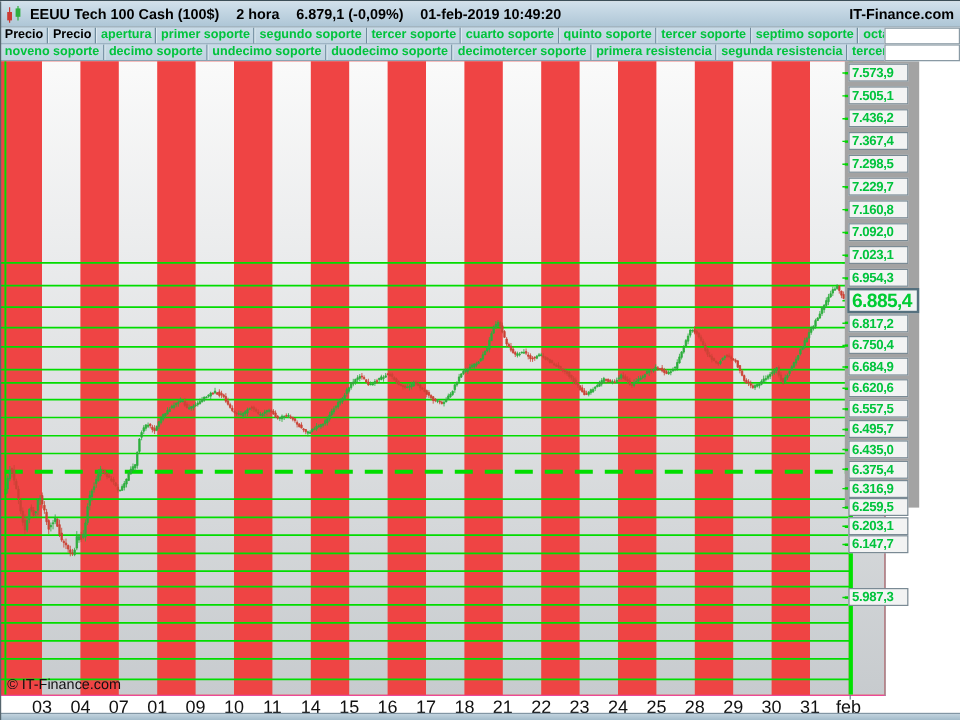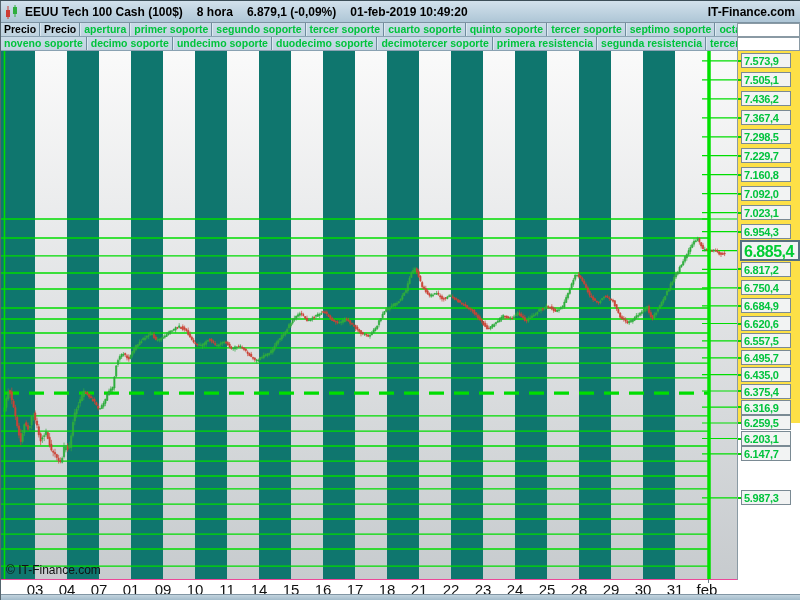--- a/index.html
+++ b/index.html
@@ -39,31 +39,31 @@
   .tbtn.black{color:#000;}
   .tbtn.green{color:#00c33c;}
   #tool-void{
     position:absolute;left:737px;top:22px;width:63px;height:28px;
     background:#b5cbd9;box-sizing:border-box;z-index:5;
   }
   .voidcell{box-sizing:border-box;width:100%;height:14px;background:#fff;border:1px solid #8a9aa4;}
   
   #plot{
     position:absolute;left:0;top:50px;width:737px;height:528px;
-    background:#0f766e;border-right:1px solid #8a9aa4;border-bottom:4px solid #ec4899;
+    background:#ef4444;border-right:1px solid #8a9aa4;border-bottom:4px solid #ec4899;
     box-sizing:content-box;
   }
   #plot svg{position:absolute;left:0;top:0;}
   #watermark{
     position:absolute;left:6px;bottom:2px;font-size:12px;color:#111;z-index:6;
   }
   
   #yaxis{
-    position:absolute;left:738px;top:50px;width:62px;height:372px;
-    background:#fde047;z-index:4;
+    position:absolute;left:704px;top:50px;width:62px;height:372px;
+    background:#a3a3a3;z-index:4;
   }
   .pricebox{
     position:absolute;left:3px;width:50px;height:15px;line-height:14px;
     background:#f2f3f3;border:1px solid #7a8a94;box-sizing:border-box;
     color:#00c33c;font-size:11px;font-weight:bold;text-align:left;
     padding-left:2px;z-index:3;letter-spacing:-0.3px;
   }
   .ptick{position:absolute;left:0;width:3px;height:2px;background:#00d400;z-index:2;}
   #hidden-black-label{
     position:absolute;left:6px;color:#000;font-size:11px;font-weight:bold;z-index:1;
@@ -95,21 +95,21 @@
 <div id="titlebar">
   <div id="chart-icon">
     <svg width="16" height="16">
       <line x1="4" y1="2" x2="4" y2="15" stroke="#cc3b33" stroke-width="1"></line>
       <rect x="2" y="6" width="4" height="7" fill="#cc3b33"></rect>
       <line x1="11" y1="1" x2="11" y2="13" stroke="#2fae3e" stroke-width="1"></line>
       <rect x="9" y="3" width="4" height="7" fill="#2fae3e"></rect>
     </svg>
   </div>
   <span class="tseg">EEUU Tech 100 Cash (100$)</span>
-  <span class="tseg">8 hora</span>
+  <span class="tseg">2 hora</span>
   <span class="tseg"><span>6.879,1</span> <span>(-0,09%)</span></span>
   <span class="tseg">01-feb-2019 10:49:20</span>
   <span id="brand">IT-Finance.com</span>
 </div>
 
 <div id="toolrow1" class="toolrow">
     <div class="tbtn black">Precio</div>
     <div class="tbtn black">Precio</div>
     <div class="tbtn green">apertura</div>
     <div class="tbtn green">primer soporte</div>

